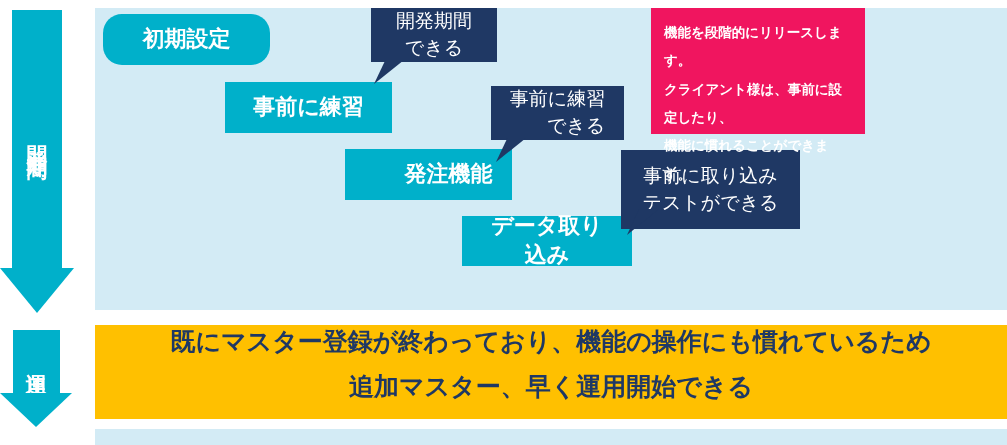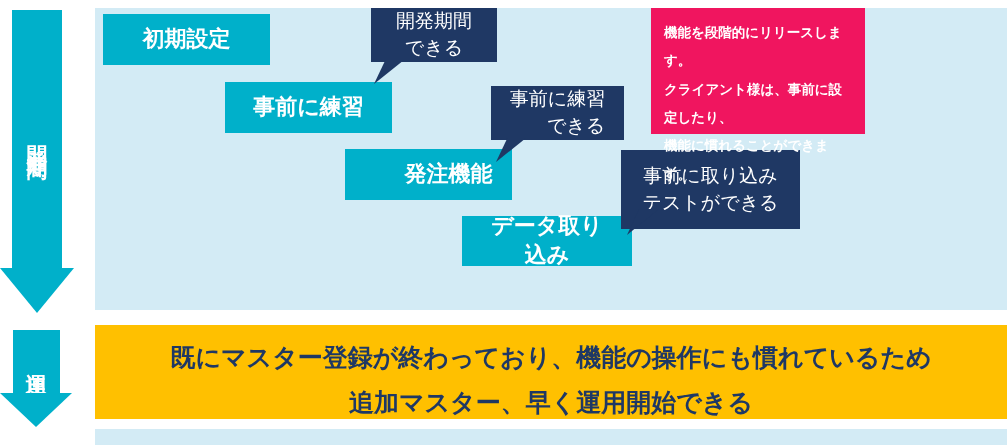--- a/index.html
+++ b/index.html
@@ -74,21 +74,21 @@
     color: #ffffff;
     font-weight: bold;
     font-size: 22px;
     line-height: 1.3;
     display: flex;
     align-items: center;
     justify-content: center;
     text-align: center;
     white-space: pre-line;
   }
-  #step-1 { left: 103px; top: 14px;  width: 167px; height: 51px; }
+  #step-1 { left: 103px; top: 14px;  width: 167px; height: 51px; border-radius: 19px; }
   #step-2 { left: 225px; top: 82px;  width: 167px; height: 51px; }
   #step-3 { left: 345px; top: 149px; width: 167px; height: 51px; padding-left: 40px; }
   #step-4 { left: 462px; top: 216px; width: 170px; height: 50px; }
 
   
   .bubble {
     position: absolute;
     background: #1f3864;
     color: #ffffff;
     font-size: 19px;
@@ -131,21 +131,21 @@
     position: absolute;
     left: 95px; top: 325px;
     width: 912px; height: 94px;
     background: #ffc000;
     color: #1f3864;
     font-weight: bold;
     font-size: 25px;
     display: flex;
     flex-direction: column;
     align-items: center;
-    justify-content: flex-end;
+    justify-content: flex-start;
     gap: 12px;
     text-align: center;
   }
 </style>
 </head>
 <body>
 
 <div class="canvas">
 
   <div class="main-bg"></div>

